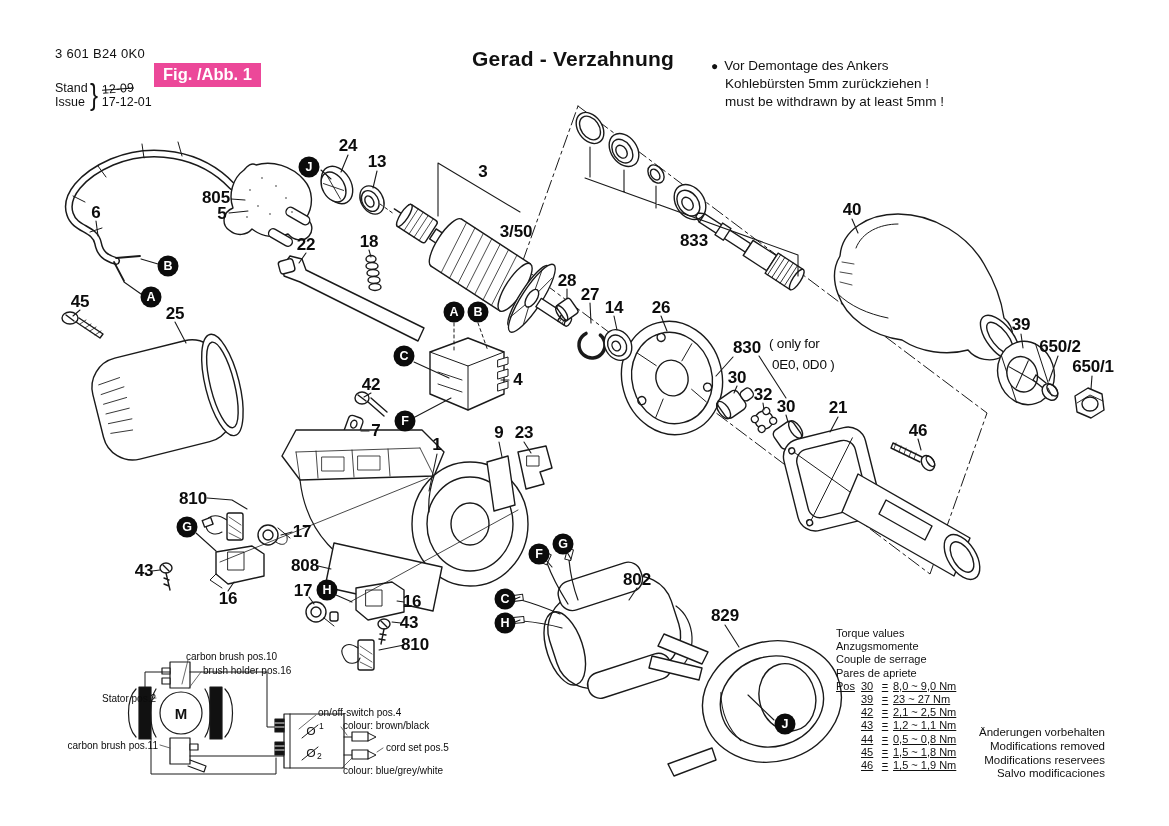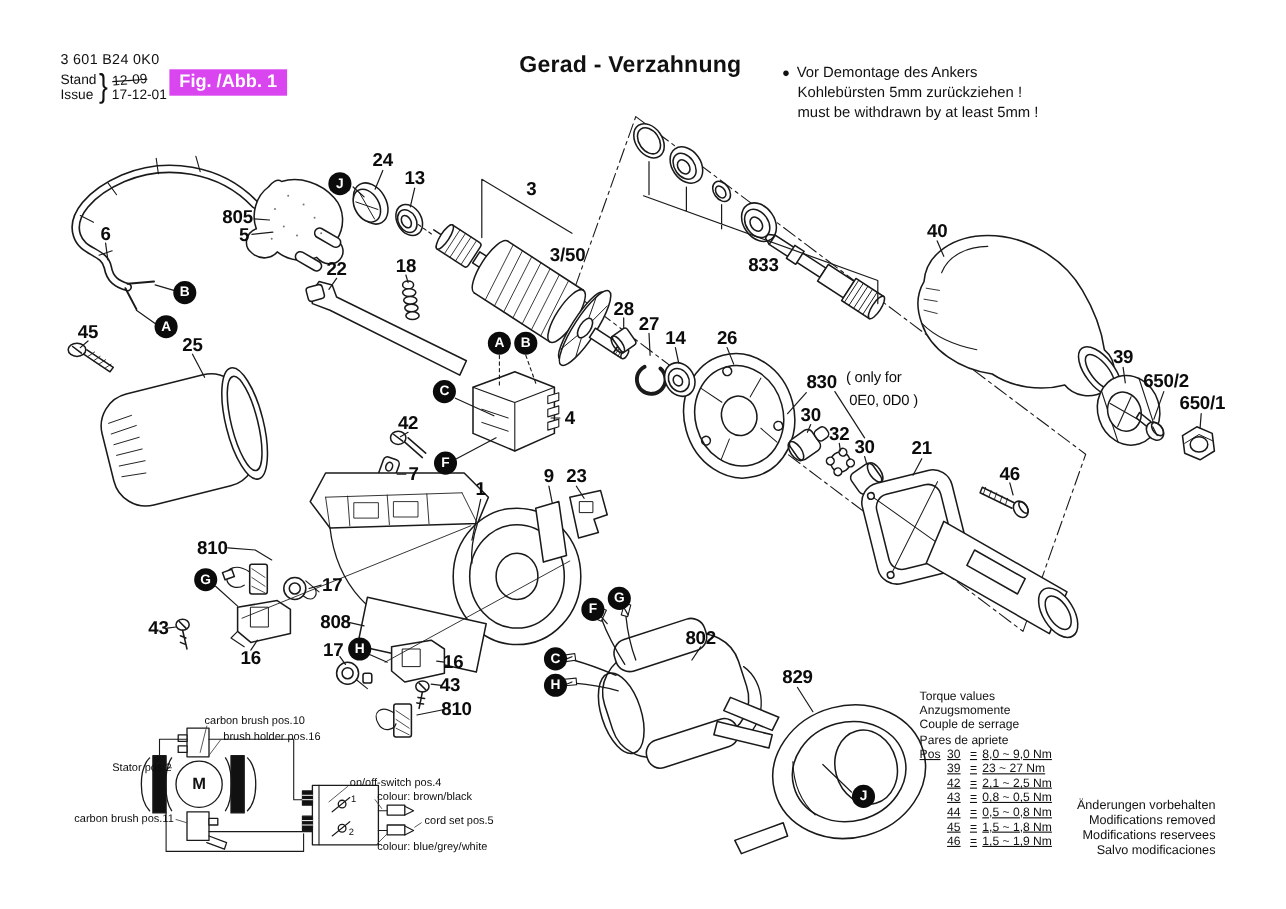--- a/index.html
+++ b/index.html
@@ -13,25 +13,25 @@
   .al-l{transform:translate(0,-50%) !important;}
   .al-r{transform:translate(-100%,-50%) !important;}
   .rmark{position:absolute;width:21px;height:21px;border-radius:50%;background:#0b0b0b;color:#fff;
          font-weight:700;font-size:12.5px;line-height:21px;text-align:center;
          transform:translate(-50%,-50%);}
   .wlabel{position:absolute;font-size:10px;white-space:nowrap;transform:translate(0,-50%);color:#0c0c0c;}
   .wlabel.tiny{font-size:8.5px;}
   .mlabel{position:absolute;left:181px;top:713px;transform:translate(-50%,-50%);
           font-weight:700;font-size:15px;}
   .hdr{position:absolute;left:55px;top:46px;font-size:13px;}
-  .hdr .pn{margin-bottom:4px;letter-spacing:0.3px;}
+  .hdr .pn{margin-bottom:20px;letter-spacing:0.3px;}
   .si{display:flex;align-items:center;font-size:12.5px;line-height:14px;}
   .brace{font-size:30px;font-weight:400;margin:0 3px 0 1px;transform:scaleX(0.8);}
   .dates .old{text-decoration:line-through;transform:rotate(-4deg);}
-  .figbox{position:absolute;left:154px;top:63px;background:#d946ef;color:#fff;font-weight:700;
+  .figbox{position:absolute;left:154px;top:63px;background:#ec4899;color:#fff;font-weight:700;
           font-size:16.5px;padding:2px 9px 3px 9px;}
   .title{position:absolute;left:472px;top:47px;font-weight:700;font-size:21px;letter-spacing:0.2px;}
   .notice{position:absolute;left:711px;top:57px;font-size:13.5px;line-height:18px;}
   .notice .nrow{display:flex;align-items:center;}
   .notice .bullet{font-size:12px;margin-right:6px;}
   .notice .nind{margin-left:14px;}
   .notice .gap{margin-top:6px;}
   .torque{position:absolute;left:836px;top:627px;font-size:11px;line-height:13.2px;}
   .trow{display:flex;text-decoration:underline;}
   .tprefix{width:25px;}
@@ -530,21 +530,21 @@
         <div class="trow">
           <span class="tprefix"></span>
           <span class="tnum">42</span>
           <span class="teq">=</span>
           <span>2,1 ~ 2,5 Nm</span>
         </div>
         <div class="trow">
           <span class="tprefix"></span>
           <span class="tnum">43</span>
           <span class="teq">=</span>
-          <span>0,8 ~ 0,5 Nm</span>
+          <span>1,2 ~ 1,1 Nm</span>
         </div>
         <div class="trow">
           <span class="tprefix"></span>
           <span class="tnum">44</span>
           <span class="teq">=</span>
           <span>0,5 ~ 0,8 Nm</span>
         </div>
         <div class="trow">
           <span class="tprefix"></span>
           <span class="tnum">45</span>

